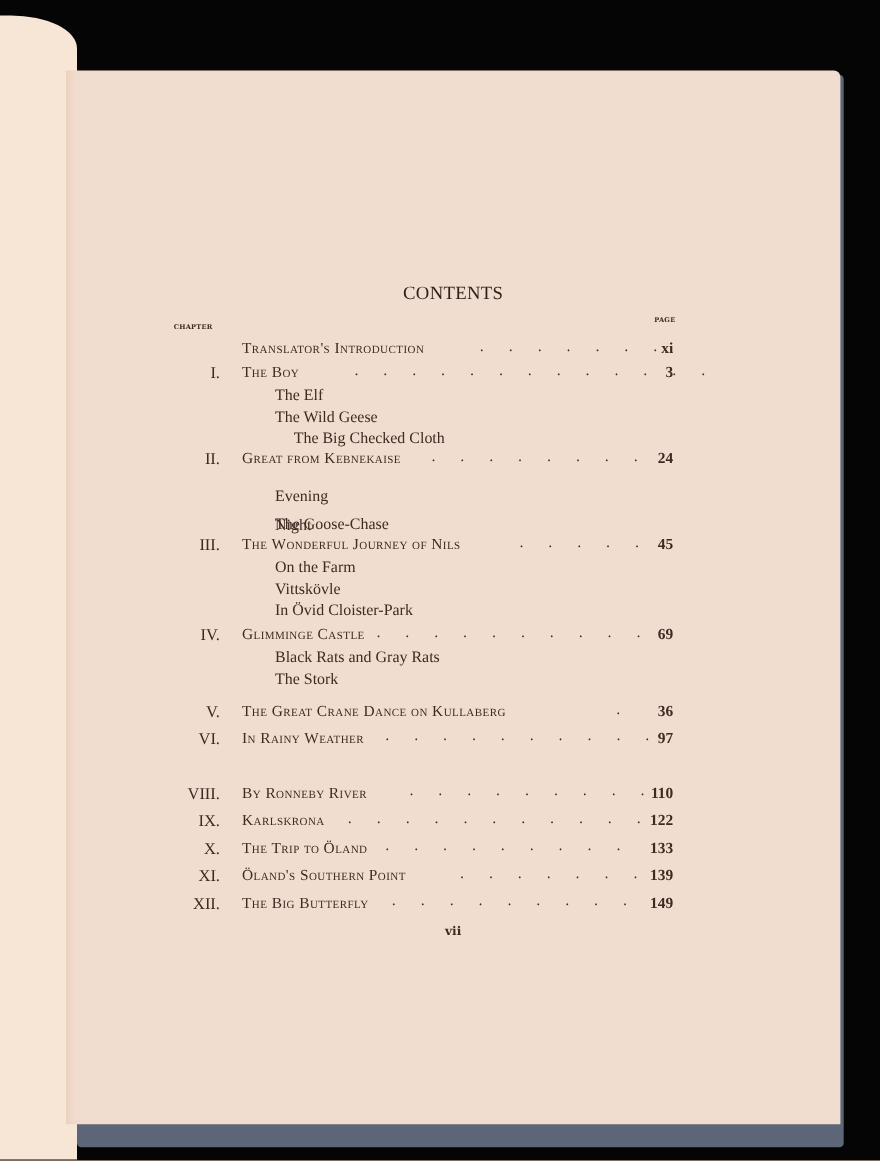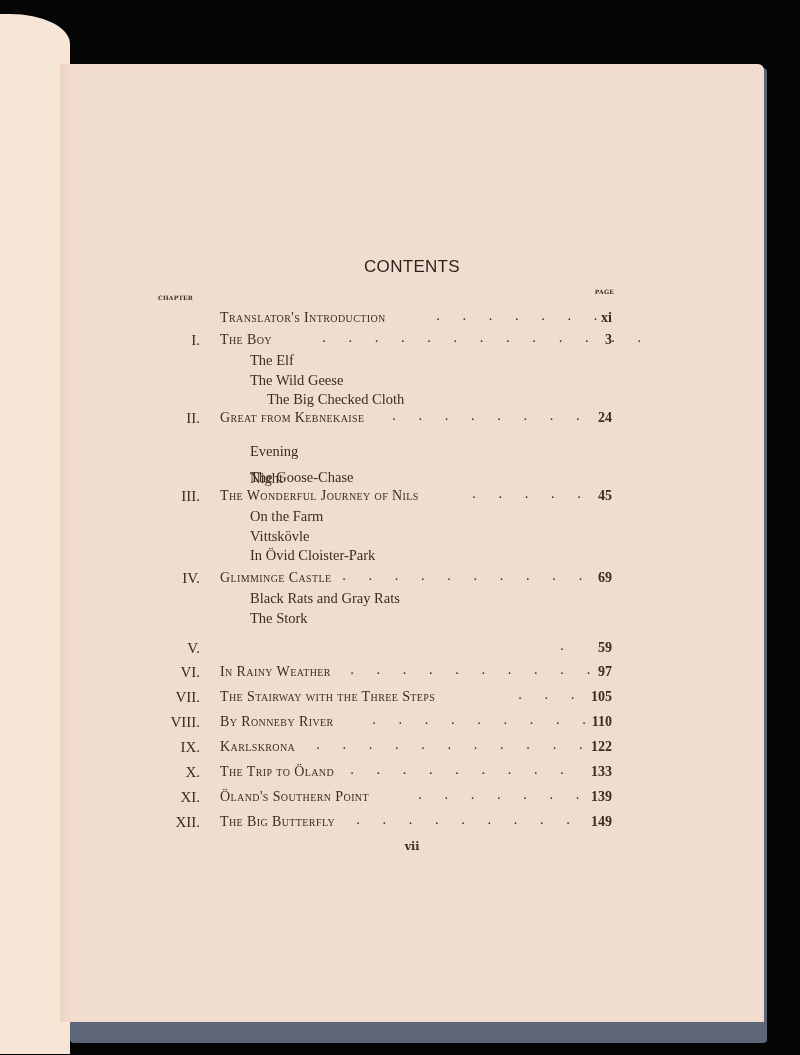--- a/index.html
+++ b/index.html
@@ -5,21 +5,21 @@
   html, body { margin:0; padding:0; }
   body { width:800px; height:1055px; background:#050505; position:relative; overflow:hidden;
          font-family:"DejaVu Serif", "Liberation Serif", serif; }
   .cover { position:absolute; left:70px; top:68px; width:697px; height:975px; background:#5d6678; border-radius:4px; }
   .left-page { position:absolute; left:-40px; top:14px; width:110px; height:1040px; background:#f7e6d6;
                border-top-right-radius:60px 30px; }
   .page { position:absolute; left:60px; top:64px; width:704px; height:958px; background:#f1ddd0;
           border-top-right-radius:6px; box-shadow: inset 8px 0 10px -6px rgba(220,170,130,0.35); }
   .content { position:absolute; left:0; top:0; width:100%; height:100%; color:#3d2a20; }
   .title { position:absolute; left:0; width:100%; top:193px; text-align:center; font-size:17px;
-           font-family:Liberation Sans, sans-serif; letter-spacing:0.3px; color:#2e1f18; }
+           font-family:Liberation Serif, serif; letter-spacing:0.3px; color:#2e1f18; }
   .hdr { position:absolute; font-size:6px; font-weight:bold; letter-spacing:0.2px; color:#3d2a20; }
   .row { position:absolute; left:0; width:100%; height:22px; }
   .num { position:absolute; right:564px; font-size:15px; font-family:"Liberation Serif", serif; }
   .ttl { position:absolute; left:160px; font-size:14px; font-variant:small-caps; letter-spacing:0.4px;
          font-family:"Liberation Serif", serif; white-space:nowrap; }
   .dots { position:absolute; font-size:13px; letter-spacing:9px; white-space:nowrap; }
   .pg { position:absolute; right:152px; font-size:14px; font-weight:bold; font-family:"Liberation Serif", serif;text-align:center; }
   .sub { position:absolute; left:190px; font-size:14.5px; font-family:"Liberation Serif", serif; }
   .folio { position:absolute; left:0; width:100%; text-align:center; font-size:11px; font-weight:bold; top:776px; }
 </style>
@@ -70,34 +70,29 @@
       <div class="row" style="top: 506px;">
         <span class="num">IV.</span>
         <span class="ttl">Glimminge Castle</span>
         <span class="dots" style="left: 282px; top: -2px;">. . . . . . . . . .</span>
         <span class="pg">69</span>
       </div>
       <div class="sub" style="top: 526px;">Black Rats and Gray Rats</div>
       <div class="sub" style="top: 545.5px; text-align: center;">The Stork</div>
       <div class="row" style="top: 576px;">
         <span class="num">V.</span>
+        <span class="ttl">The Great Crane Dance on Kullaberg</span>
         <span class="dots" style="left: 500px; top: -2px;">.</span>
-        <span class="pg">59</span>
+        <span class="pg">36</span>
       </div>
       <div class="row" style="top: 600px;">
         <span class="num">VI.</span>
         <span class="ttl">In Rainy Weather</span>
         <span class="dots" style="left: 290px; top: -2px;">. . . . . . . . . .</span>
         <span class="pg">97</span>
-      </div>
-      <div class="row" style="top: 625px;">
-        <span class="num">VII.</span>
-        <span class="ttl">The Stairway with the Three Steps</span>
-        <span class="dots" style="left: 458px; top: -2px;">. . .</span>
-        <span class="pg">105</span>
       </div>
       <div class="row" style="top: 650px;">
         <span class="num">VIII.</span>
         <span class="ttl">By Ronneby River</span>
         <span class="dots" style="left: 312px; top: -2px;">. . . . . . . . .</span>
         <span class="pg">110</span>
       </div>
       <div class="row" style="top: 675px;">
         <span class="num">IX.</span>
         <span class="ttl">Karlskrona</span>

